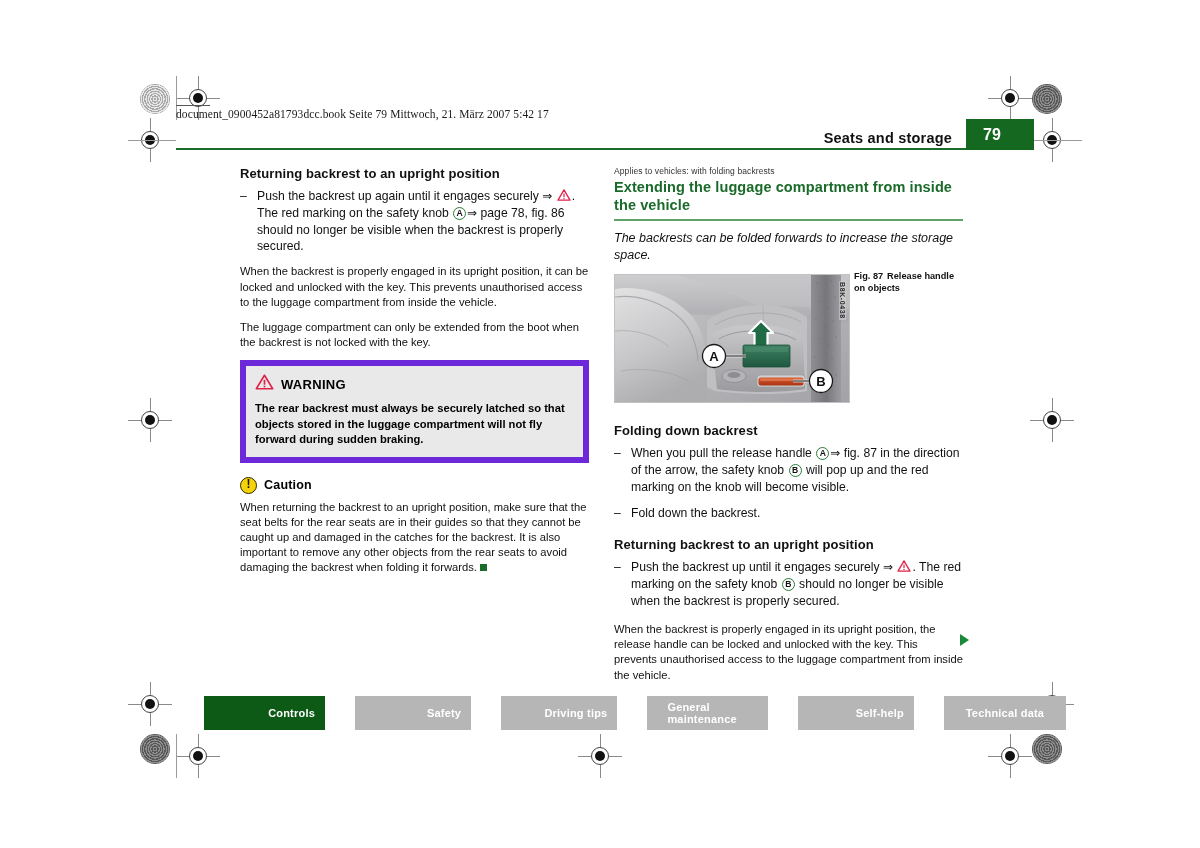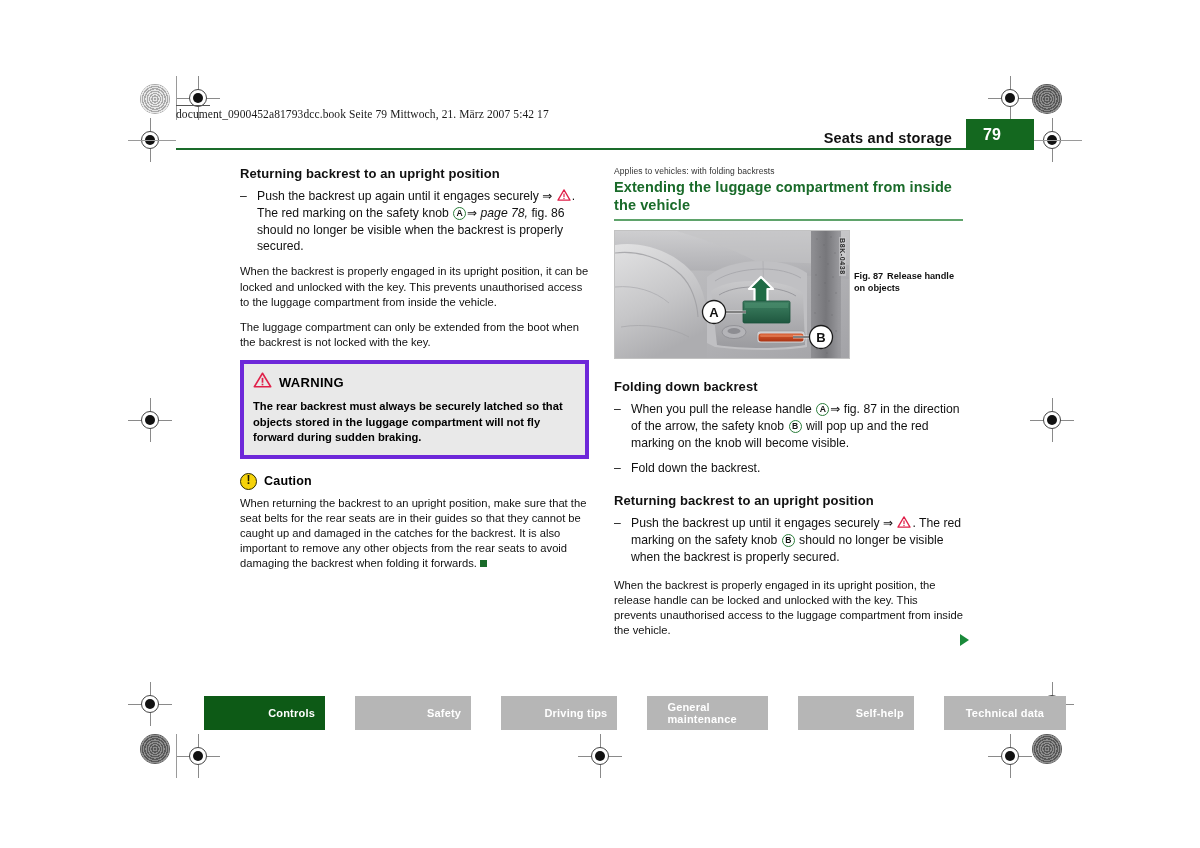--- a/index.html
+++ b/index.html
@@ -165,25 +165,25 @@
     margin: 0 1px;
     background: #fff;
   }
   .warn-tri {
     display: inline-block;
     width: 14px; height: 12px;
     vertical-align: -1px;
     margin: 0 1px;
   }
   .arrow-r { font-size: 12px; }
-  .ital { font-style: italic; }
+  .ital { }
 
   
   .warning-box {
-    border: 4px solid #6d28d9;
+    border: 6px solid #6d28d9;
     background: #e9e9e9;
     padding: 8px 9px 9px 9px;
     margin: 9px 0 14px 0;
   }
   .warning-head {
     display: flex; align-items: center;
     gap: 7px;
     margin-bottom: 7px;
   }
   .warning-head .label {
@@ -412,20 +412,21 @@
   </div>
   <p class="body"><span>When returning the backrest to an upright position, make sure that the seat belts for the rear seats are in their guides so that they cannot be caught up and damaged in the catches for the backrest. It is also important to remove any other objects from the rear seats to avoid damaging the backrest when folding it forwards.</span><span class="end-square"></span></p>
 
 </div>
 
 <div class="col col-right">
 
   <div class="applies-to">Applies to vehicles: with folding backrests</div>
   <h2 class="green-head">Extending the luggage compartment from inside the vehicle</h2>
   <div class="green-rule"></div>
+  <p class="intro-italic">The backrests can be folded forwards to increase the storage space.</p>
 
   <div class="figure-wrap">
     <svg class="fig-svg" width="234" height="127" viewBox="0 0 234 127" aria-hidden="true">
       <defs>
         <linearGradient id="bgGrad" x1="0" y1="0" x2="1" y2="1">
           <stop offset="0%" stop-color="#c7c7c9"></stop>
           <stop offset="55%" stop-color="#b3b3b6"></stop>
           <stop offset="100%" stop-color="#a3a3a7"></stop>
         </linearGradient>
         <linearGradient id="seatGrad" x1="0" y1="0" x2="0.4" y2="1">

